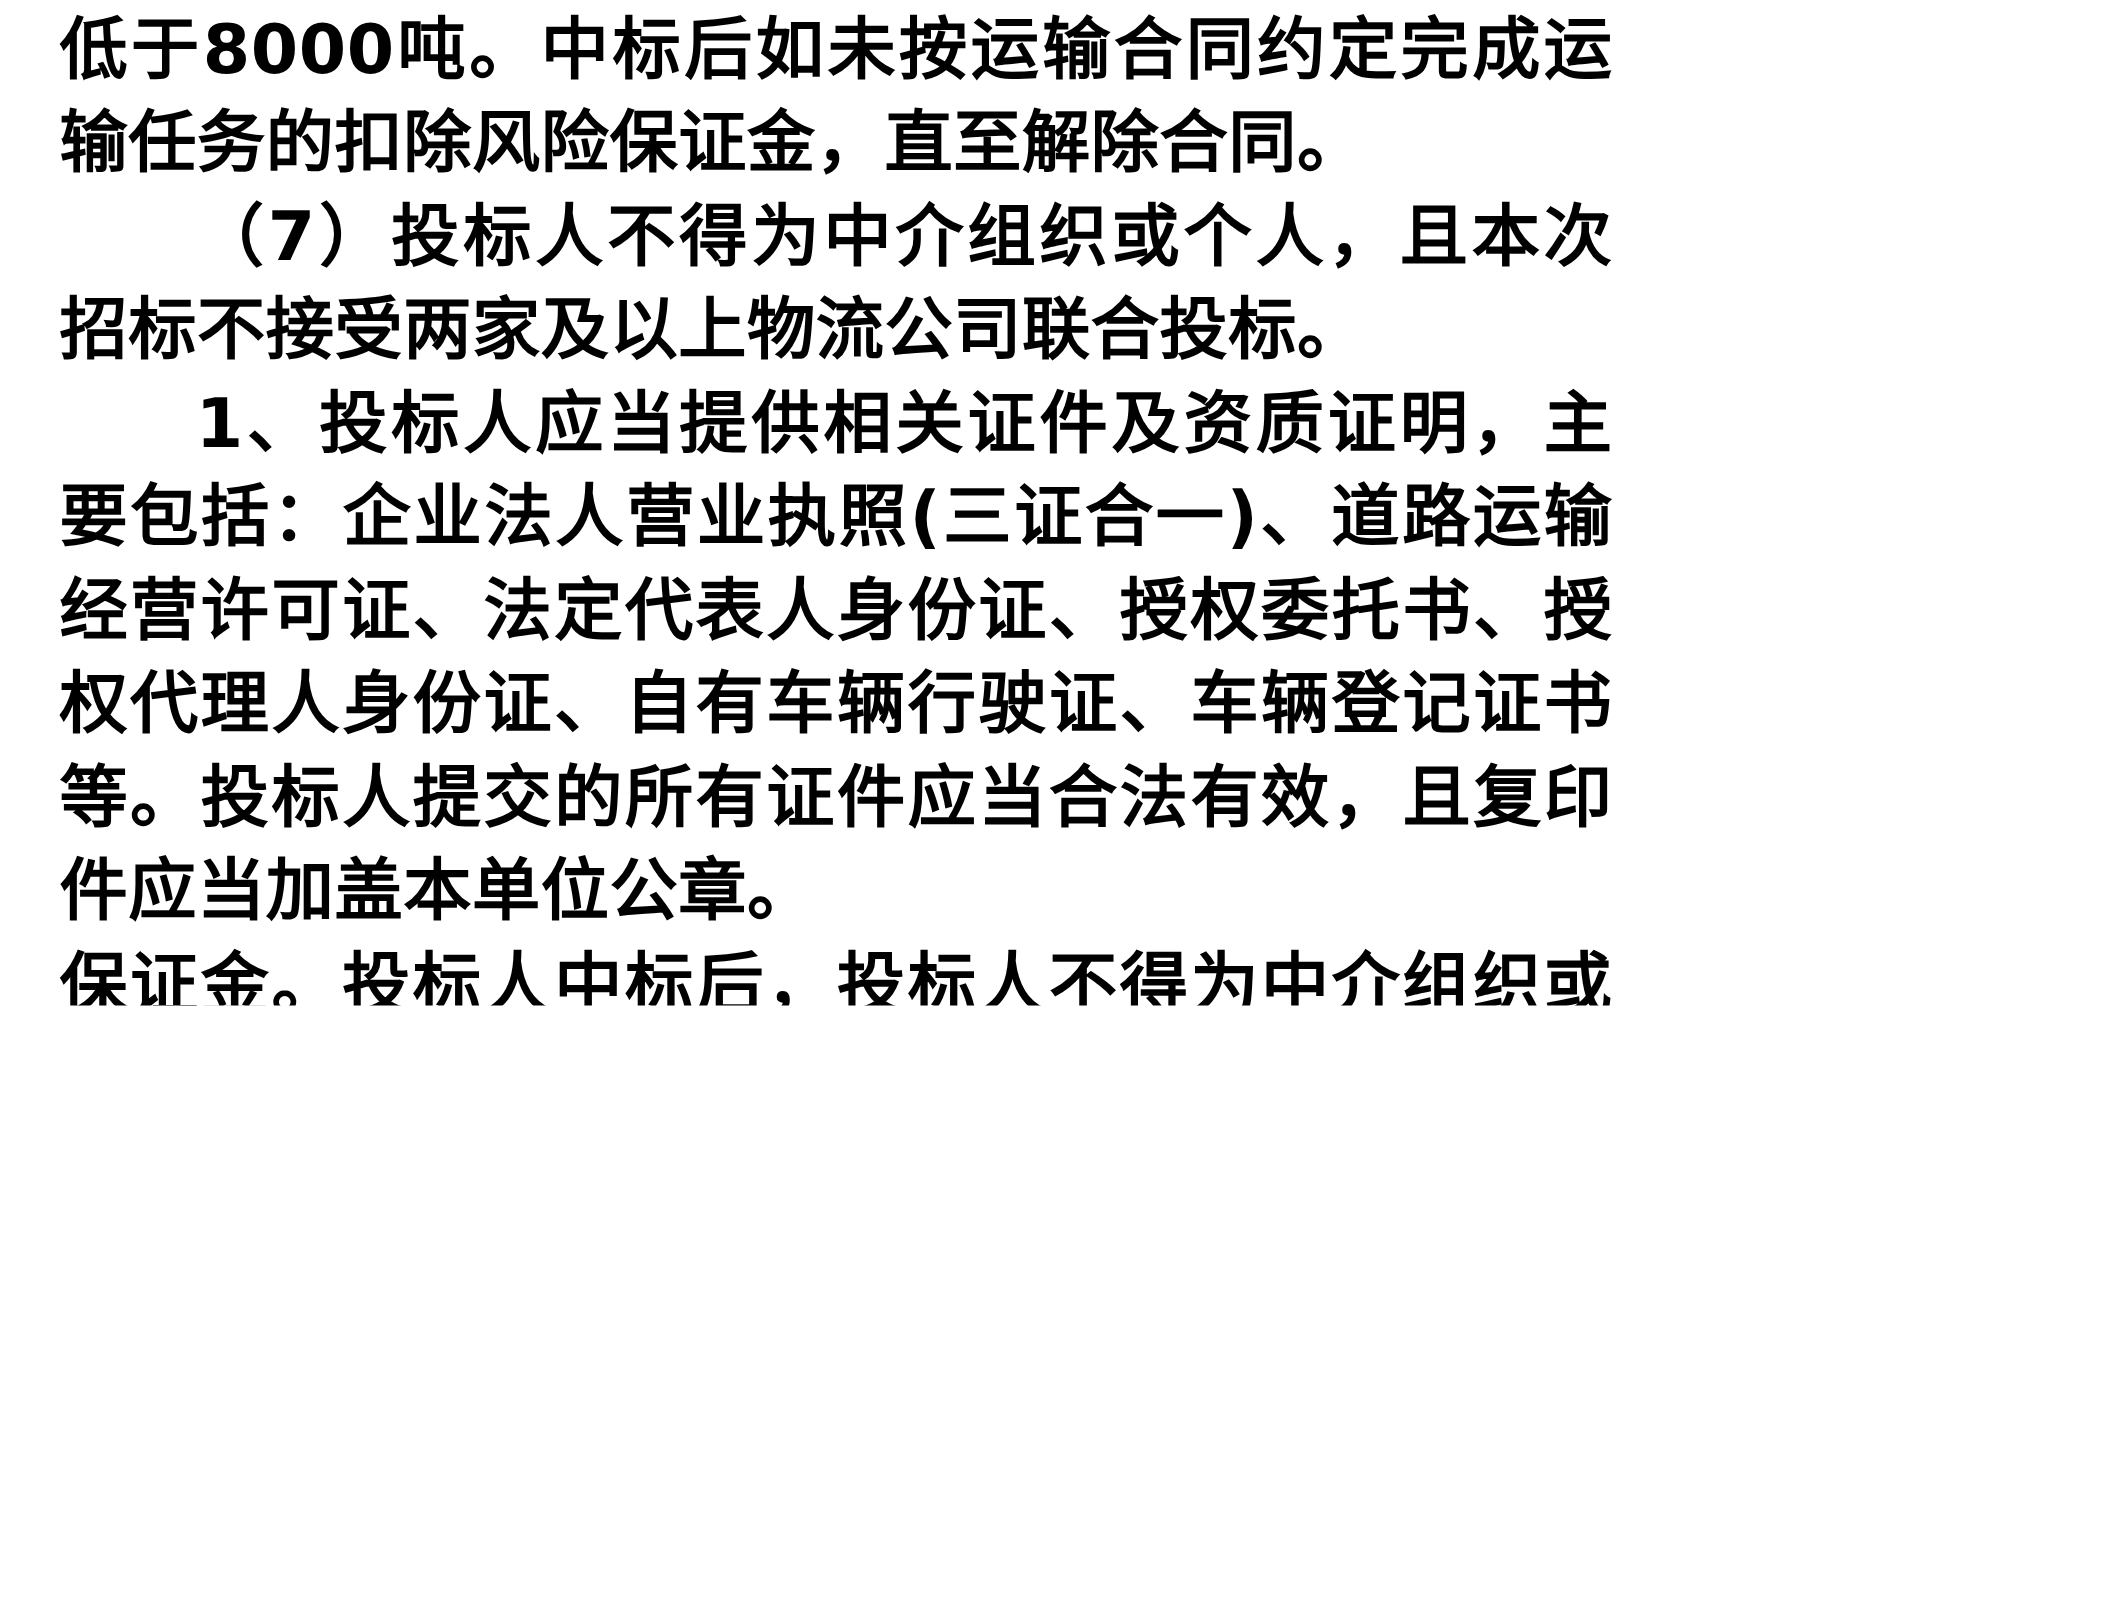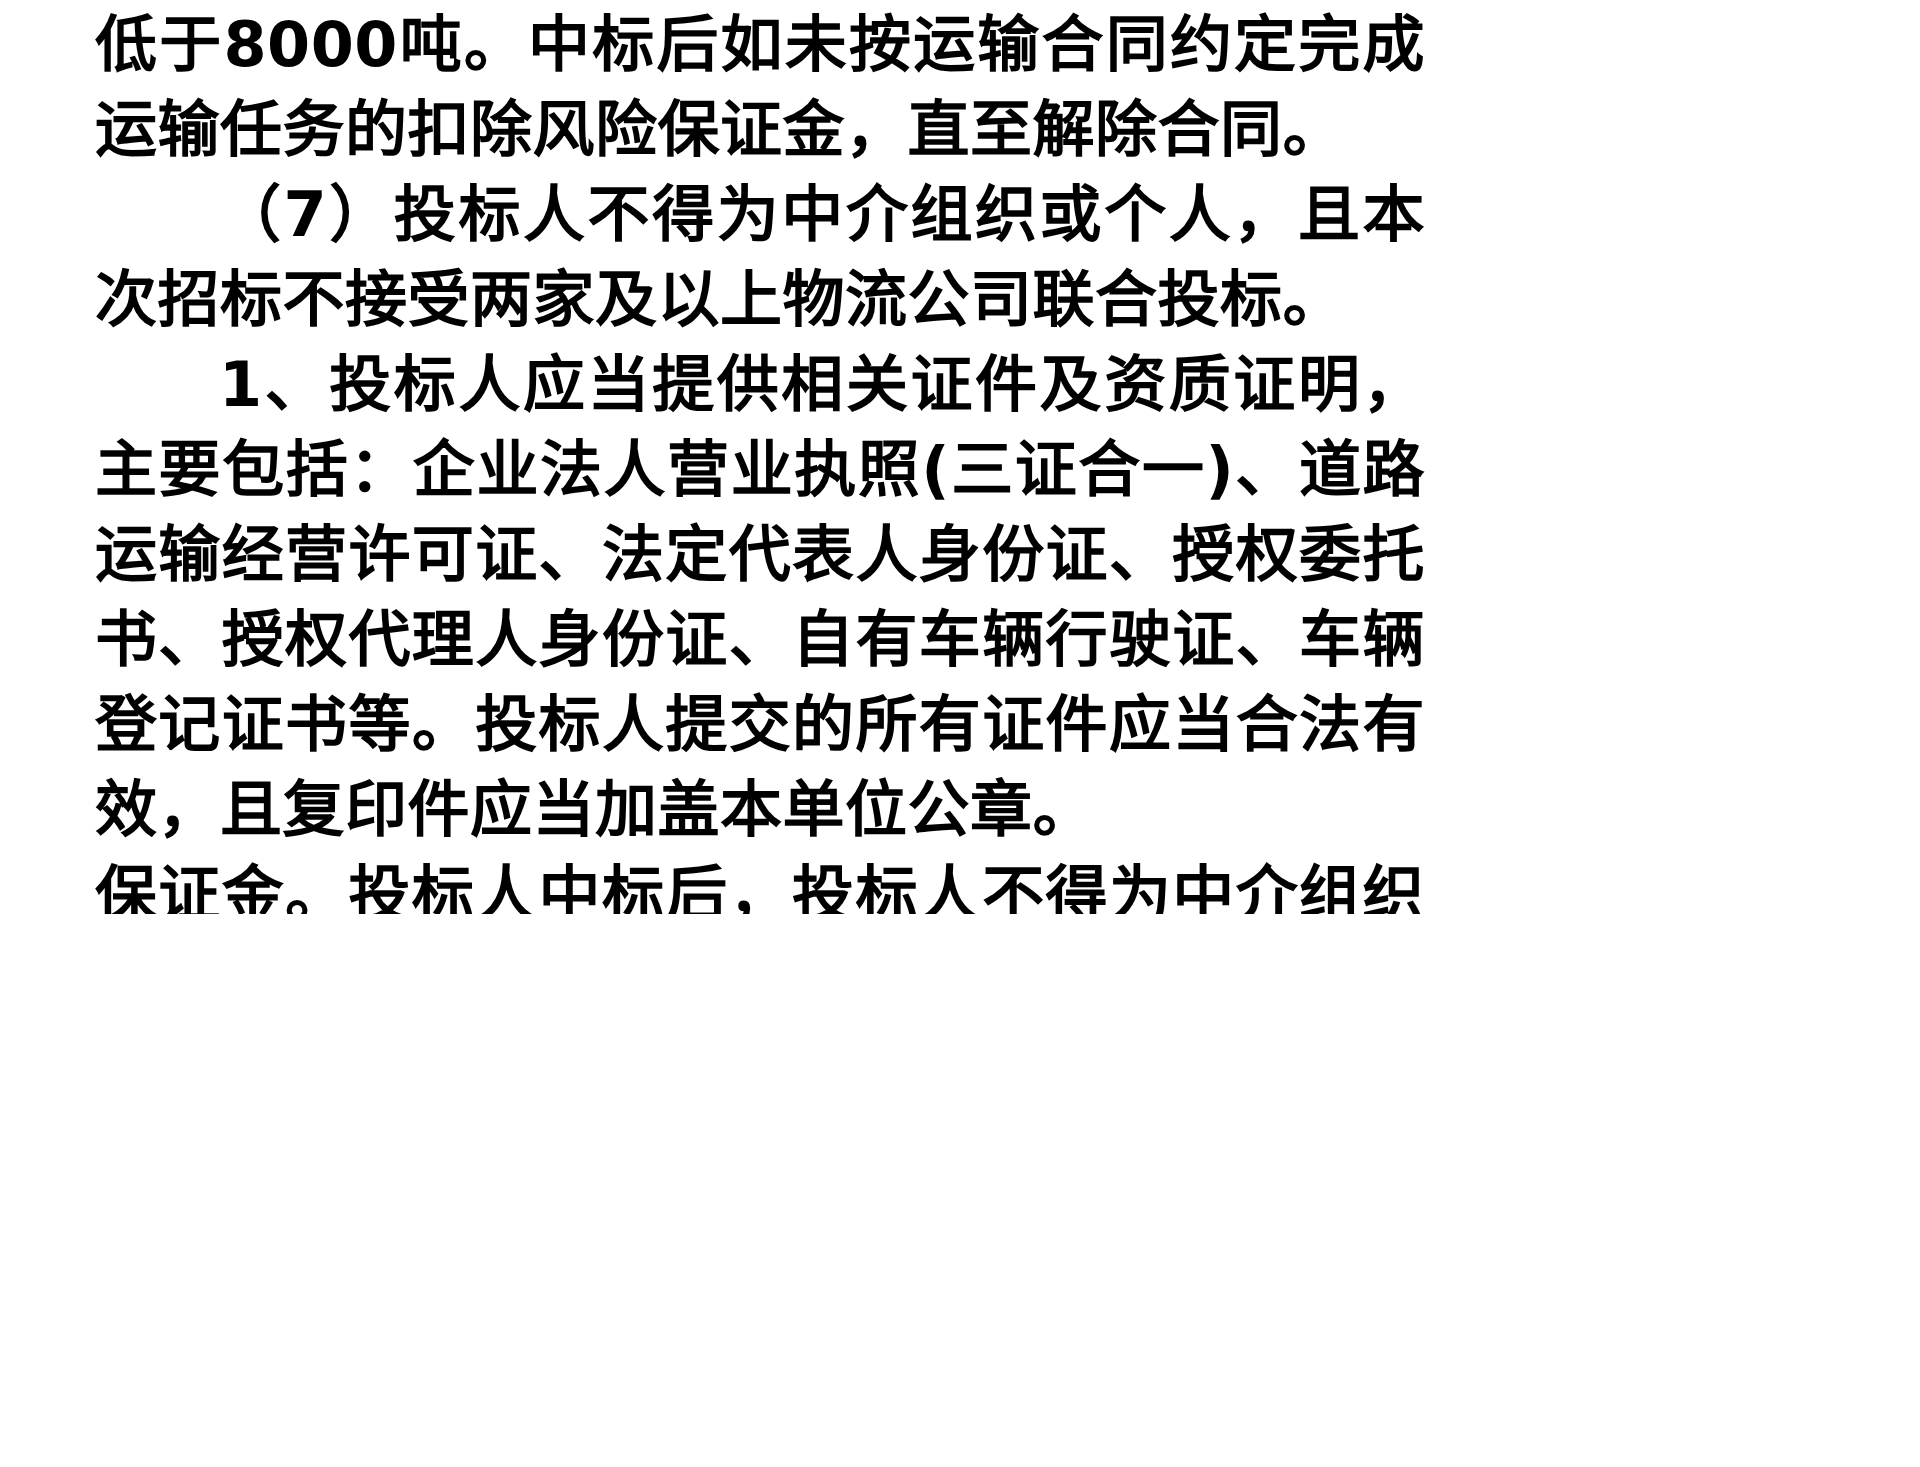--- a/index.html
+++ b/index.html
@@ -12,21 +12,21 @@
     height: 1467px;
     overflow: hidden;
     font-family: "DejaVu Sans", "Liberation Sans", sans-serif;
   }
   .page {
     position: relative;
     width: 1520px;
     height: 1467px;
     background: #ffffff;
     box-sizing: border-box;
-    padding: 0 95px;
+    padding: 0 54px;
   }
   .doc-body {
     position: relative;
     top: -28px;
   }
   .para {
     margin: 0;
     color: #000000;
     font-size: 62px;
     line-height: 85px;

